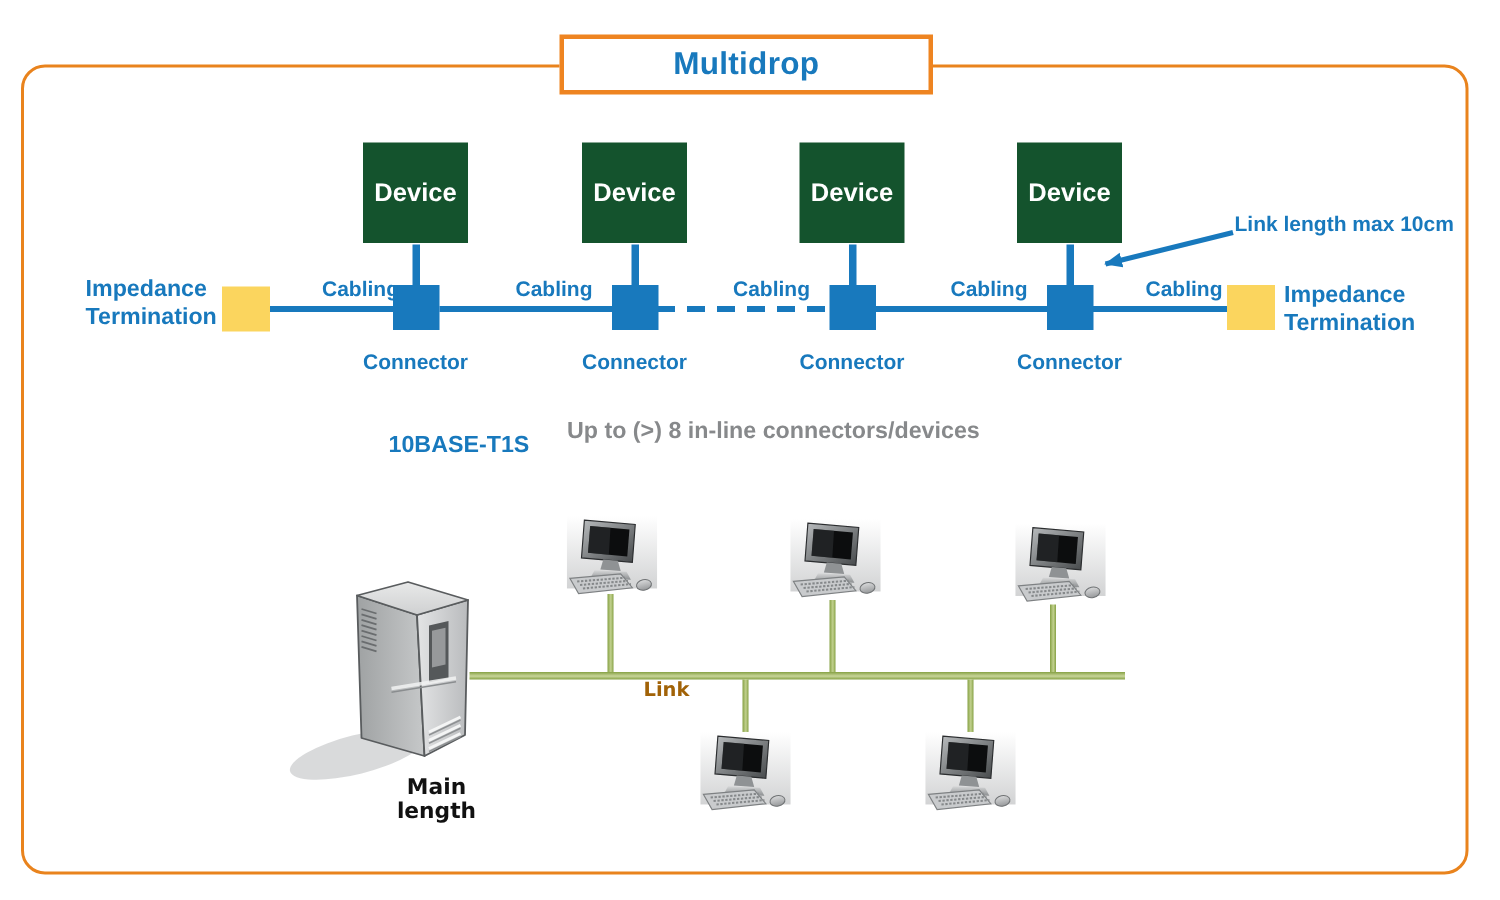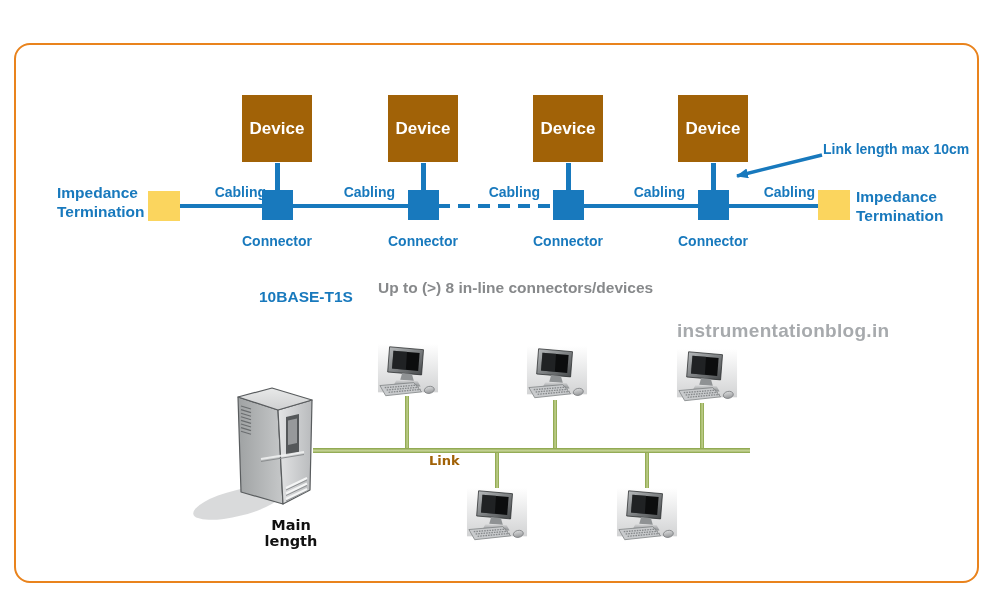--- a/index.html
+++ b/index.html
@@ -12,21 +12,21 @@
 
   
   .title-box{left:373px;top:23px;width:243px;height:34px;background:#fff;border:3px solid #ee8421;
              z-index:3;display:flex;align-items:center;justify-content:center;}
   .title-box span{color:#1879bd;font-size:21px;letter-spacing:.2px;}
 
   
   .bus{top:204px;height:4px;background:#1879bd;}
   .bus.dashed{background:repeating-linear-gradient(90deg,#1879bd 0 12px,transparent 12px 20px);}
   .stub{top:163px;width:5px;height:27px;background:#1879bd;}
-  .device{top:95px;width:70px;height:67px;background:#a16207;color:#fff;font-size:17px;
+  .device{top:95px;width:70px;height:67px;background:#14532d;color:#fff;font-size:17px;
           display:flex;align-items:center;justify-content:center;}
   .connector{top:190px;width:31px;height:30px;background:#1879bd;}
   .conn-label{top:233px;width:110px;text-align:center;color:#1879bd;font-size:14px;}
   .cab-label{top:184px;width:90px;text-align:right;color:#1879bd;font-size:14px;}
   .term-box{width:32px;height:30px;background:#fbd55e;}
   .term-label{color:#1879bd;font-size:15.5px;line-height:19px;}
   .stub-note{left:823px;top:141px;color:#1879bd;font-size:14px;white-space:nowrap;}
   .standard{left:259px;top:258px;color:#1879bd;font-size:15.5px;margin-top:30px;}
   .wire-note{left:378px;top:258px;color:#1879bd;font-size:15.5px;}
   .inline-note{left:378px;top:279px;color:#87898b;font-size:15.5px;}
@@ -88,20 +88,23 @@
         <polygon points="3,43 38,40 46,49.5 9,53.5" fill="#c9cbcd" stroke="#7e8183" stroke-width="0.8"></polygon>
         <line x1="8" y1="45.2" x2="41" y2="42.6" stroke="#85888a" stroke-width="1.4" stroke-dasharray="1.6 1.1"></line>
         <line x1="10" y1="47.6" x2="43" y2="44.8" stroke="#85888a" stroke-width="1.4" stroke-dasharray="1.6 1.1"></line>
         <line x1="12" y1="50" x2="45" y2="47" stroke="#85888a" stroke-width="1.4" stroke-dasharray="1.6 1.1"></line>
         <ellipse cx="54" cy="47.5" rx="5.2" ry="3.6" fill="url(#gMouse)" stroke="#6f7274" stroke-width="0.7" transform="rotate(-12 54 47.5)"></ellipse>
       </symbol>
     </defs>
   </svg>
 
   <div class="abs frame"></div>
+  <div class="abs title-box">
+    <span>Multidrop</span>
+  </div>
 
   <div class="abs bus" style="left:180px;width:82px;"></div>
   <div class="abs bus" style="left:293px;width:115px;"></div>
   <div class="abs bus dashed" style="left:438px;width:115px;"></div>
   <div class="abs bus" style="left:583px;width:115px;"></div>
   <div class="abs bus" style="left:728px;width:90px;"></div>
 
   <div class="abs stub" style="left:275px;"></div>
   <div class="abs stub" style="left:421px;"></div>
   <div class="abs stub" style="left:566px;"></div>
@@ -145,21 +148,20 @@
       <marker id="ah" markerUnits="userSpaceOnUse" markerWidth="14" markerHeight="12" refX="11" refY="5" orient="auto">
         <path d="M0,0 L12,5 L0,10 Z" fill="#1879bd"></path>
       </marker>
     </defs>
     <line x1="107" y1="10" x2="22" y2="31" stroke="#1879bd" stroke-width="3.4" marker-end="url(#ah)"></line>
   </svg>
 
   <div class="abs standard">10BASE-T1S</div>
   <div class="abs inline-note">Up to (&gt;) 8 in-line connectors/devices</div>
 
-  <div class="abs watermark">instrumentationblog.in</div>
 
   <div class="abs green-bus"></div>
   <div class="abs green-stem" style="left:405px;top:396px;height:52px;"></div>
   <div class="abs green-stem" style="left:553px;top:400px;height:48px;"></div>
   <div class="abs green-stem" style="left:700px;top:403px;height:45px;"></div>
   <div class="abs green-stem" style="left:495px;top:453px;height:37px;"></div>
   <div class="abs green-stem" style="left:645px;top:453px;height:37px;"></div>
   <div class="abs link-label">Link</div>
 
   <svg class="abs" style="left:198px;top:362px;width:132px;height:185px;" viewBox="0 0 132 185">

